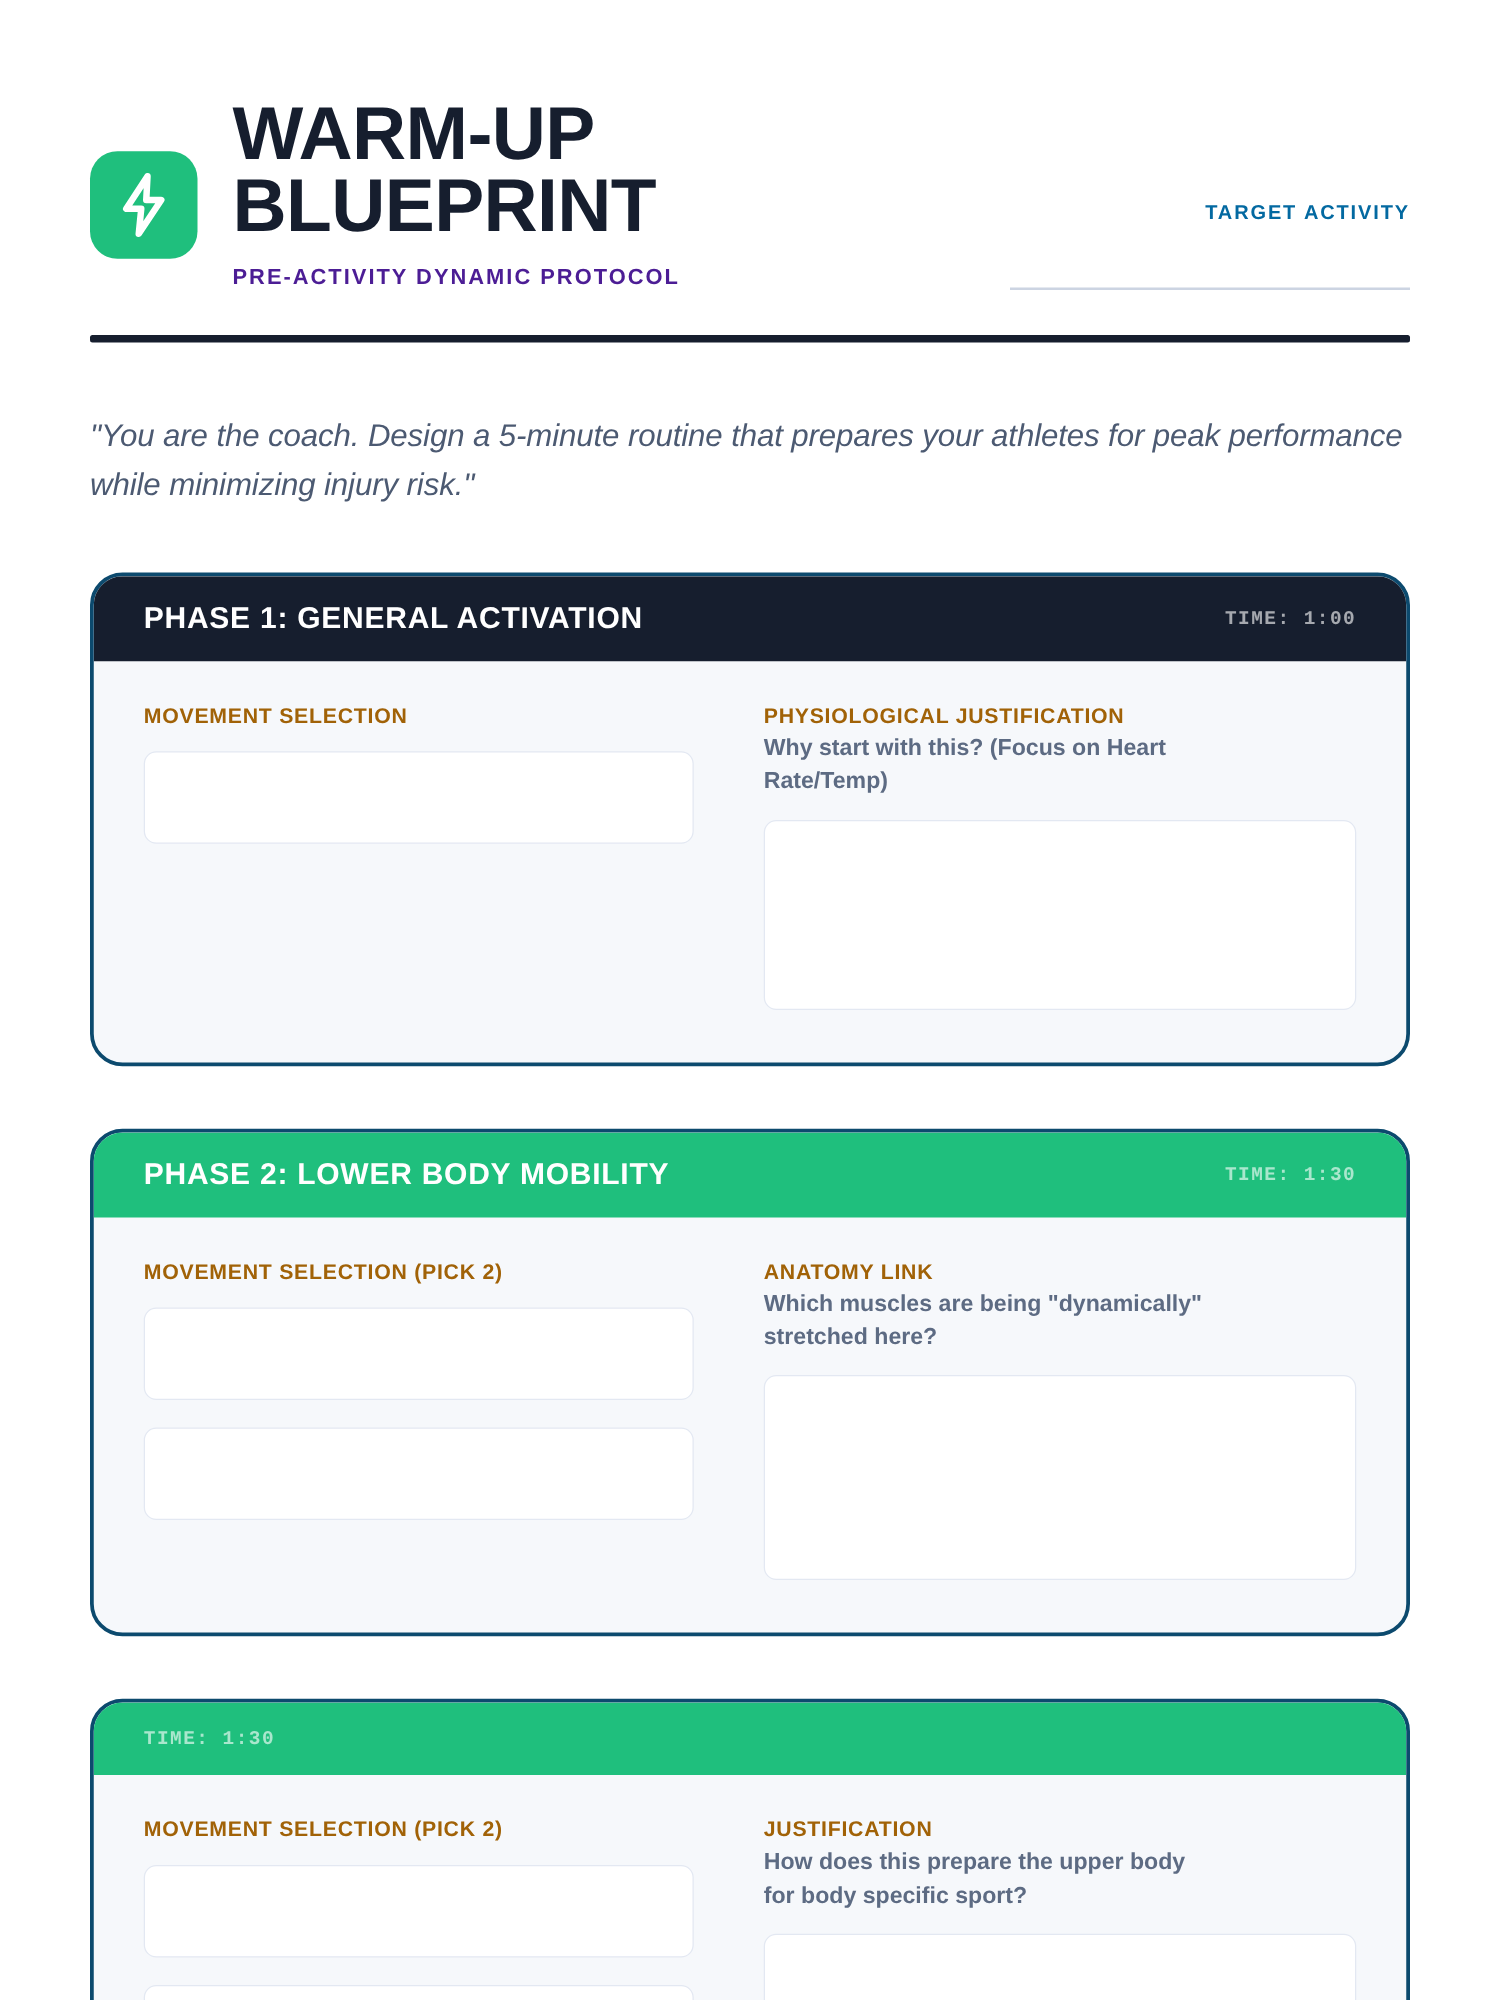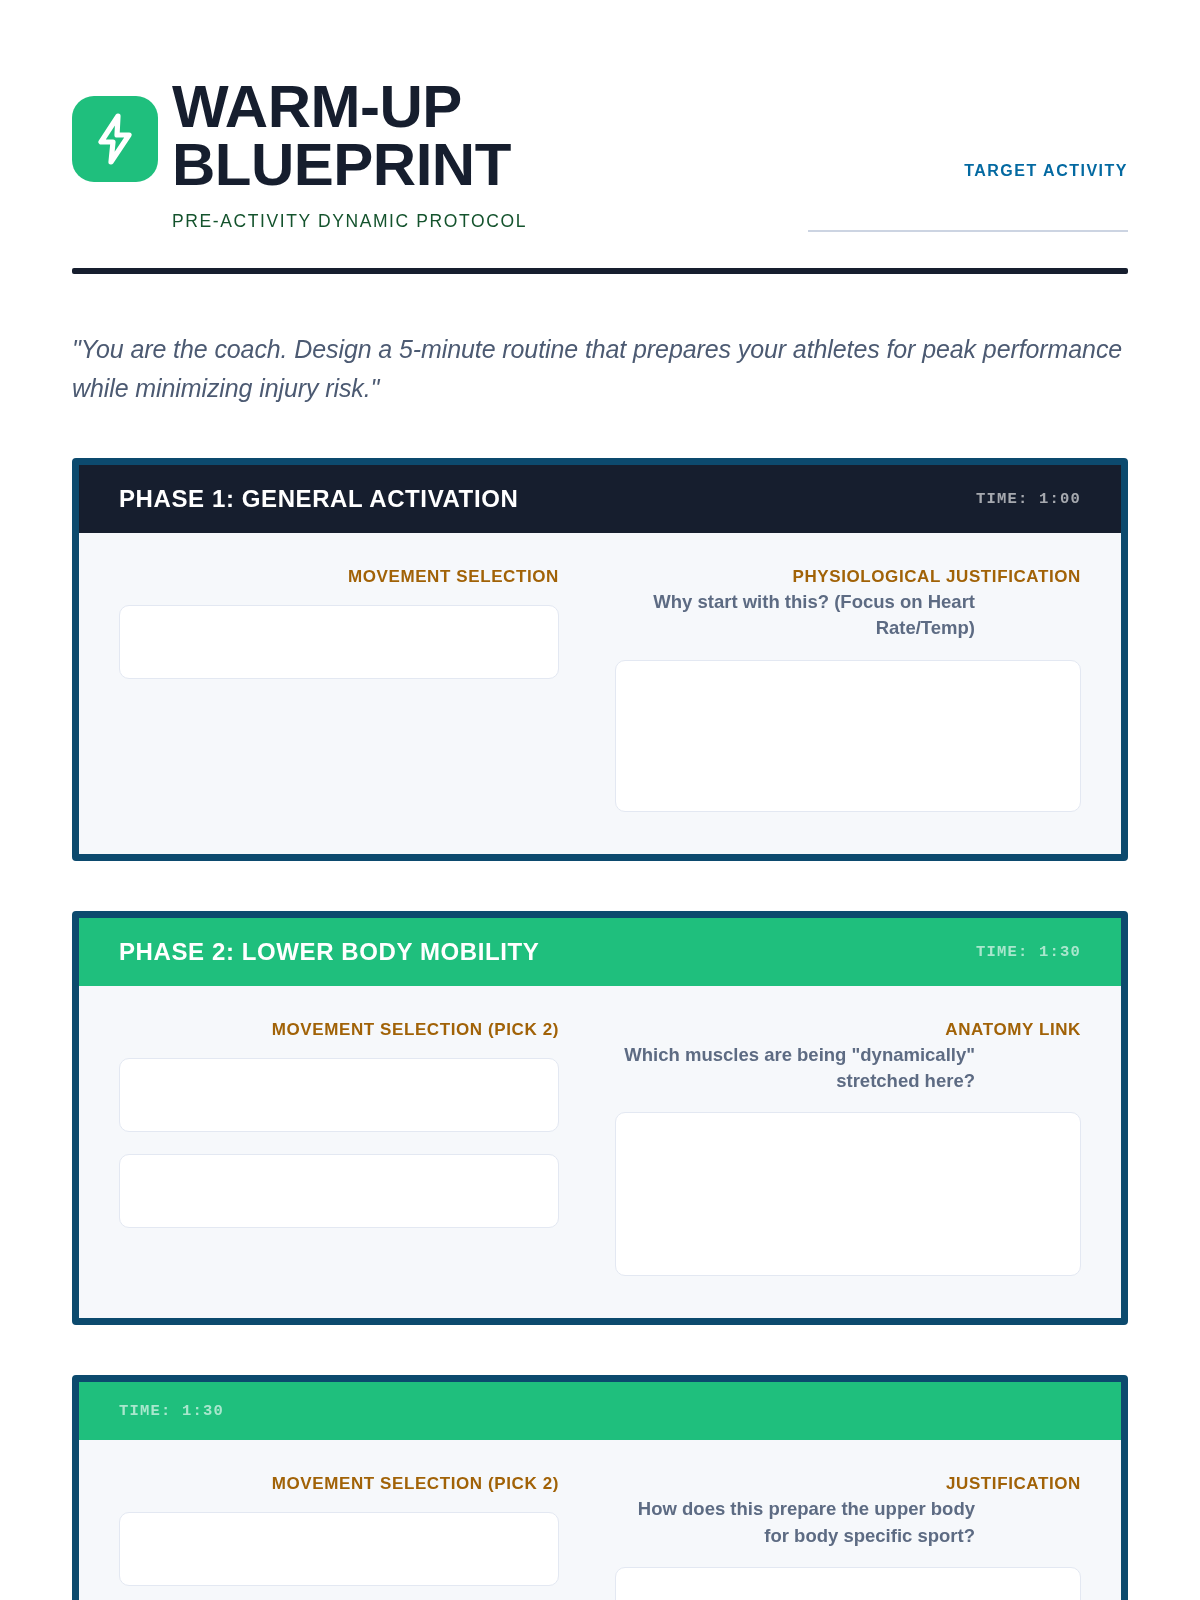--- a/index.html
+++ b/index.html
@@ -27,22 +27,22 @@
   
   .header {
     display: flex;
     align-items: flex-start;
     justify-content: space-between;
     padding-top: 72px;
   }
 
   .brand {
     display: flex;
-    align-items: flex-start;
-    gap: 14px;
+    align-items: center;
+    gap: 28px;
   }
 
   .logo-tile {
     width: 86px;
     height: 86px;
     border-radius: 22px;
     background: #1fbf7d;
     display: flex;
     align-items: center;
     justify-content: center;
@@ -59,23 +59,23 @@
     font-weight: 800;
     letter-spacing: -0.5px;
     color: #161e2e;
     max-width: 340px;
     margin: 0;
   }
 
   .subtitle {
     margin-top: 18px;
     font-size: 17.5px;
-    font-weight: 400;
+    font-weight: 700;
     letter-spacing: 1.6px;
-    color: #14532d;
+    color: #4c1d95;
   }
 
   .target-block {
     width: 320px;
     padding-top: 90px;
     text-align: right;
   }
   .target-label {
     font-size: 16px;
     font-weight: 700;
@@ -103,25 +103,24 @@
     font-size: 25px;
     line-height: 1.56;
     font-style: italic;
     color: #4c5a72;
     letter-spacing: -0.1px;
   }
 
   
   .phase {
     margin-top: 50px;
-    border-radius: 4px;
+    border-radius: 26px;
     overflow: hidden;
     background: #f6f8fb;
-    border: 7px solid #0c4a6e;
-    text-align: right;
+    border: 3px solid #0c4a6e;
   }
   .phase-head {
     display: flex;
     align-items: center;
     justify-content: space-between;
     padding: 20px 40px;
   }
   .phase-head.dark { background: #161e2e; }
   .phase-head.green { background: #1fbf7d; }
 

